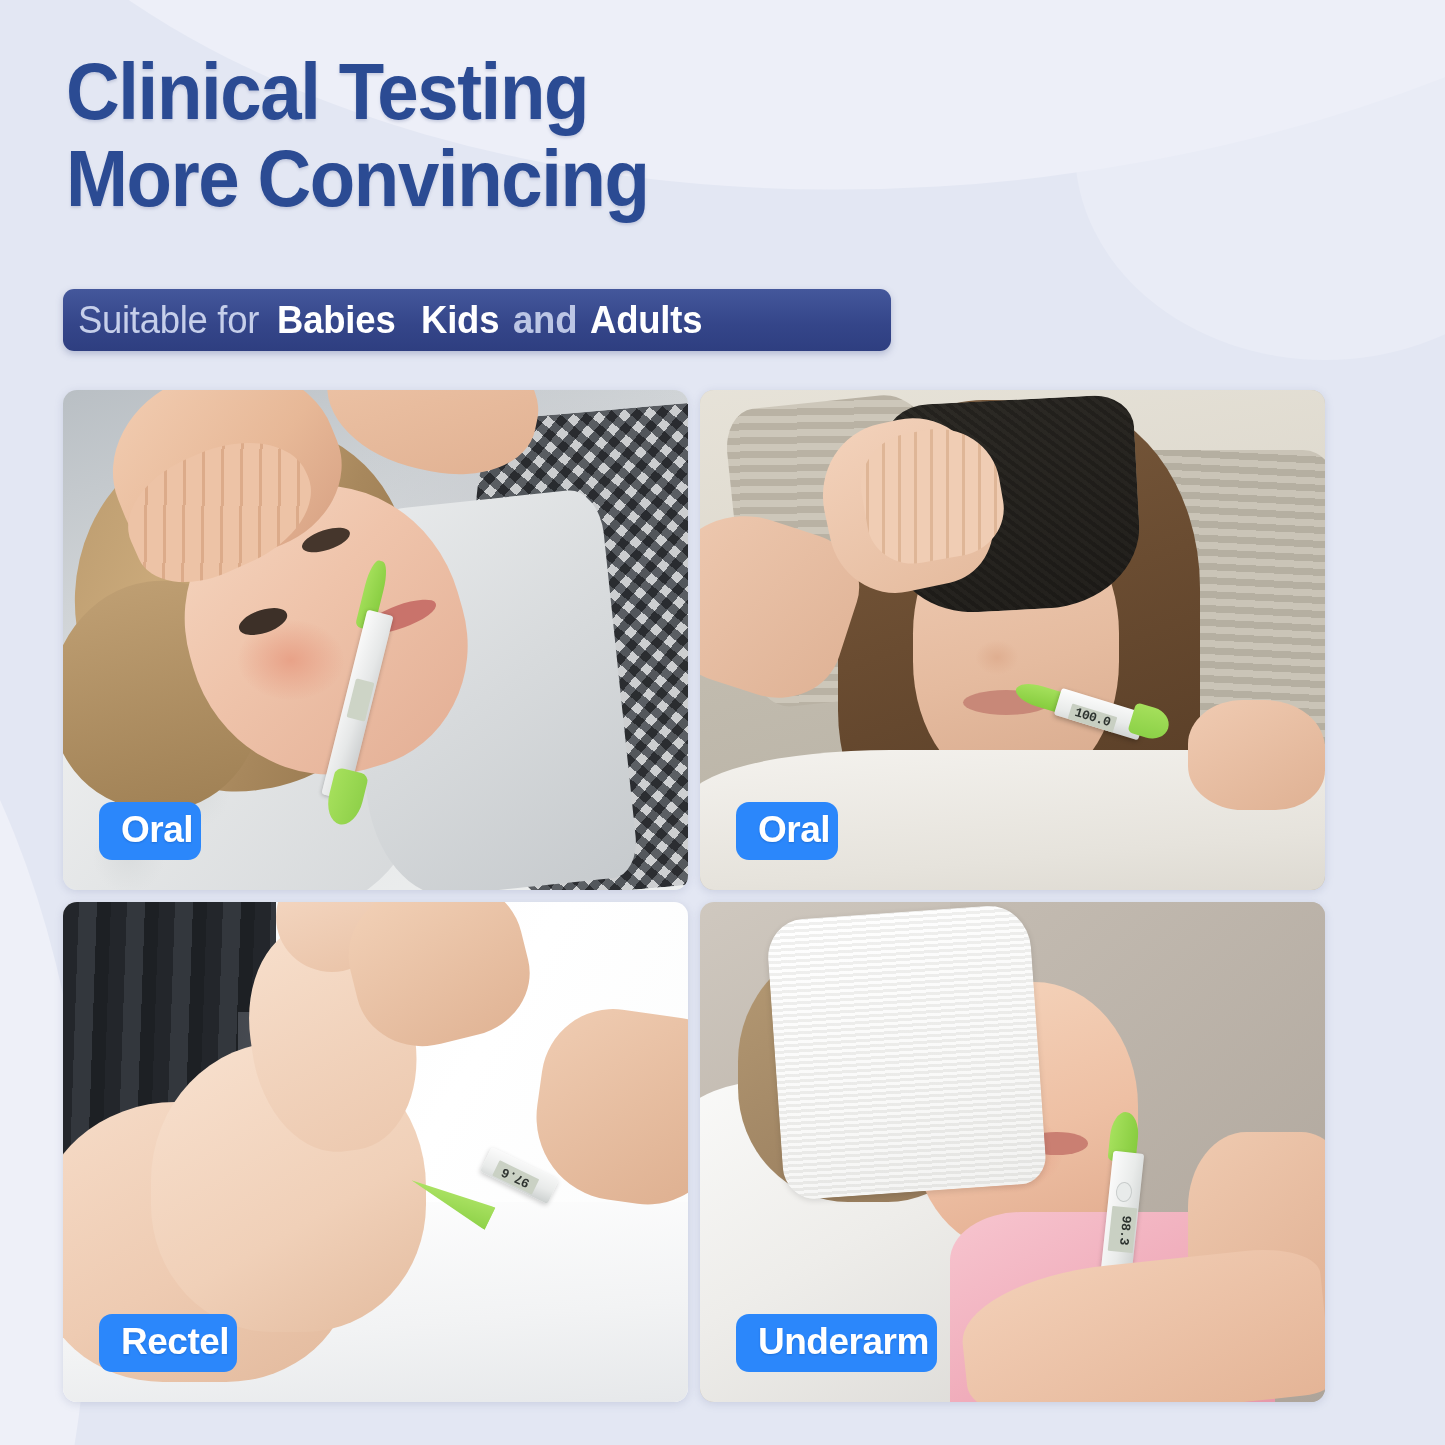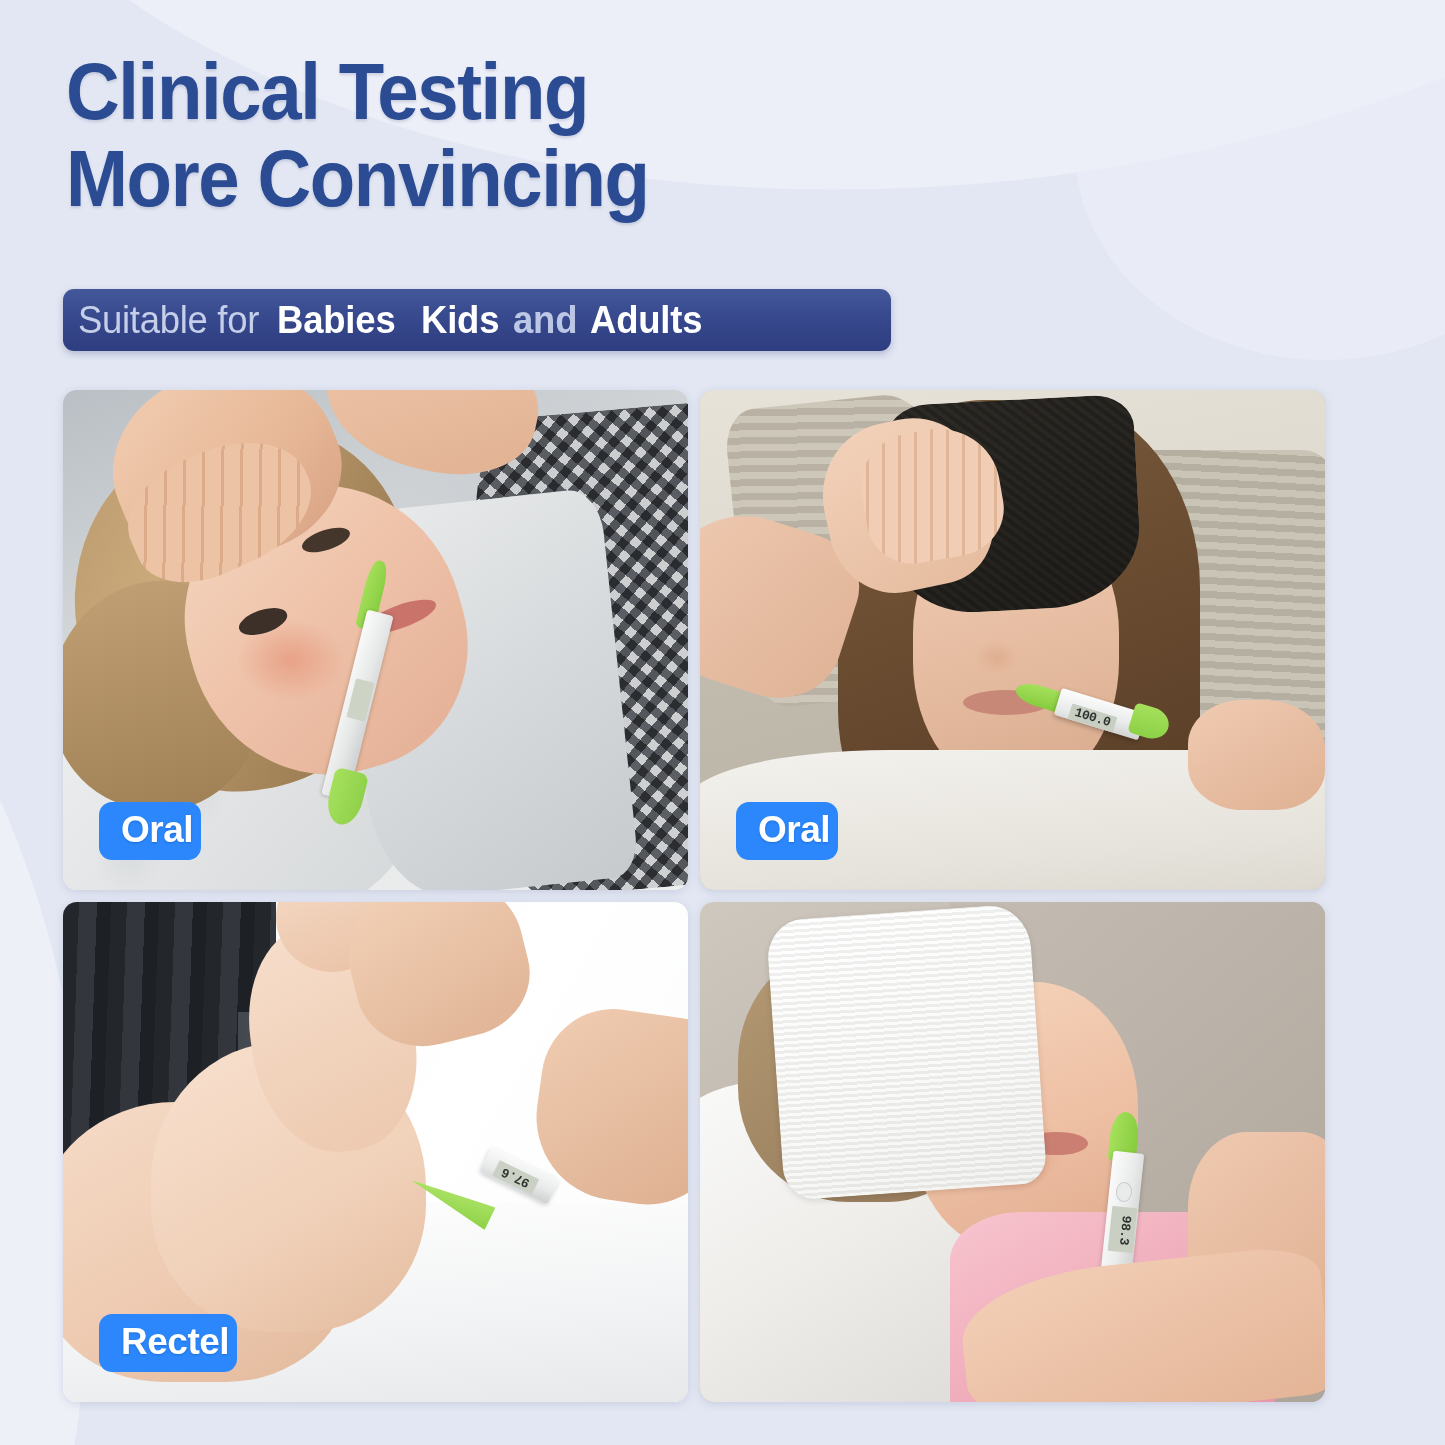--- a/index.html
+++ b/index.html
@@ -494,16 +494,17 @@
         <div class="p4-mouth"></div>
         <div class="p4-towel"></div>
         <div class="p4-shirt"></div>
         <div class="p4-arm2"></div>
         <div class="p4-therm-tip"></div>
         <div class="p4-therm-body"></div>
         <div class="p4-btn"></div>
         <div class="p4-lcd"><span>98.3</span></div>
         <div class="p4-arm"></div>
       </div>
+      <div class="badge">Underarm</div>
     </div>
 
   </div>
 </div>
 
 </body></html>

